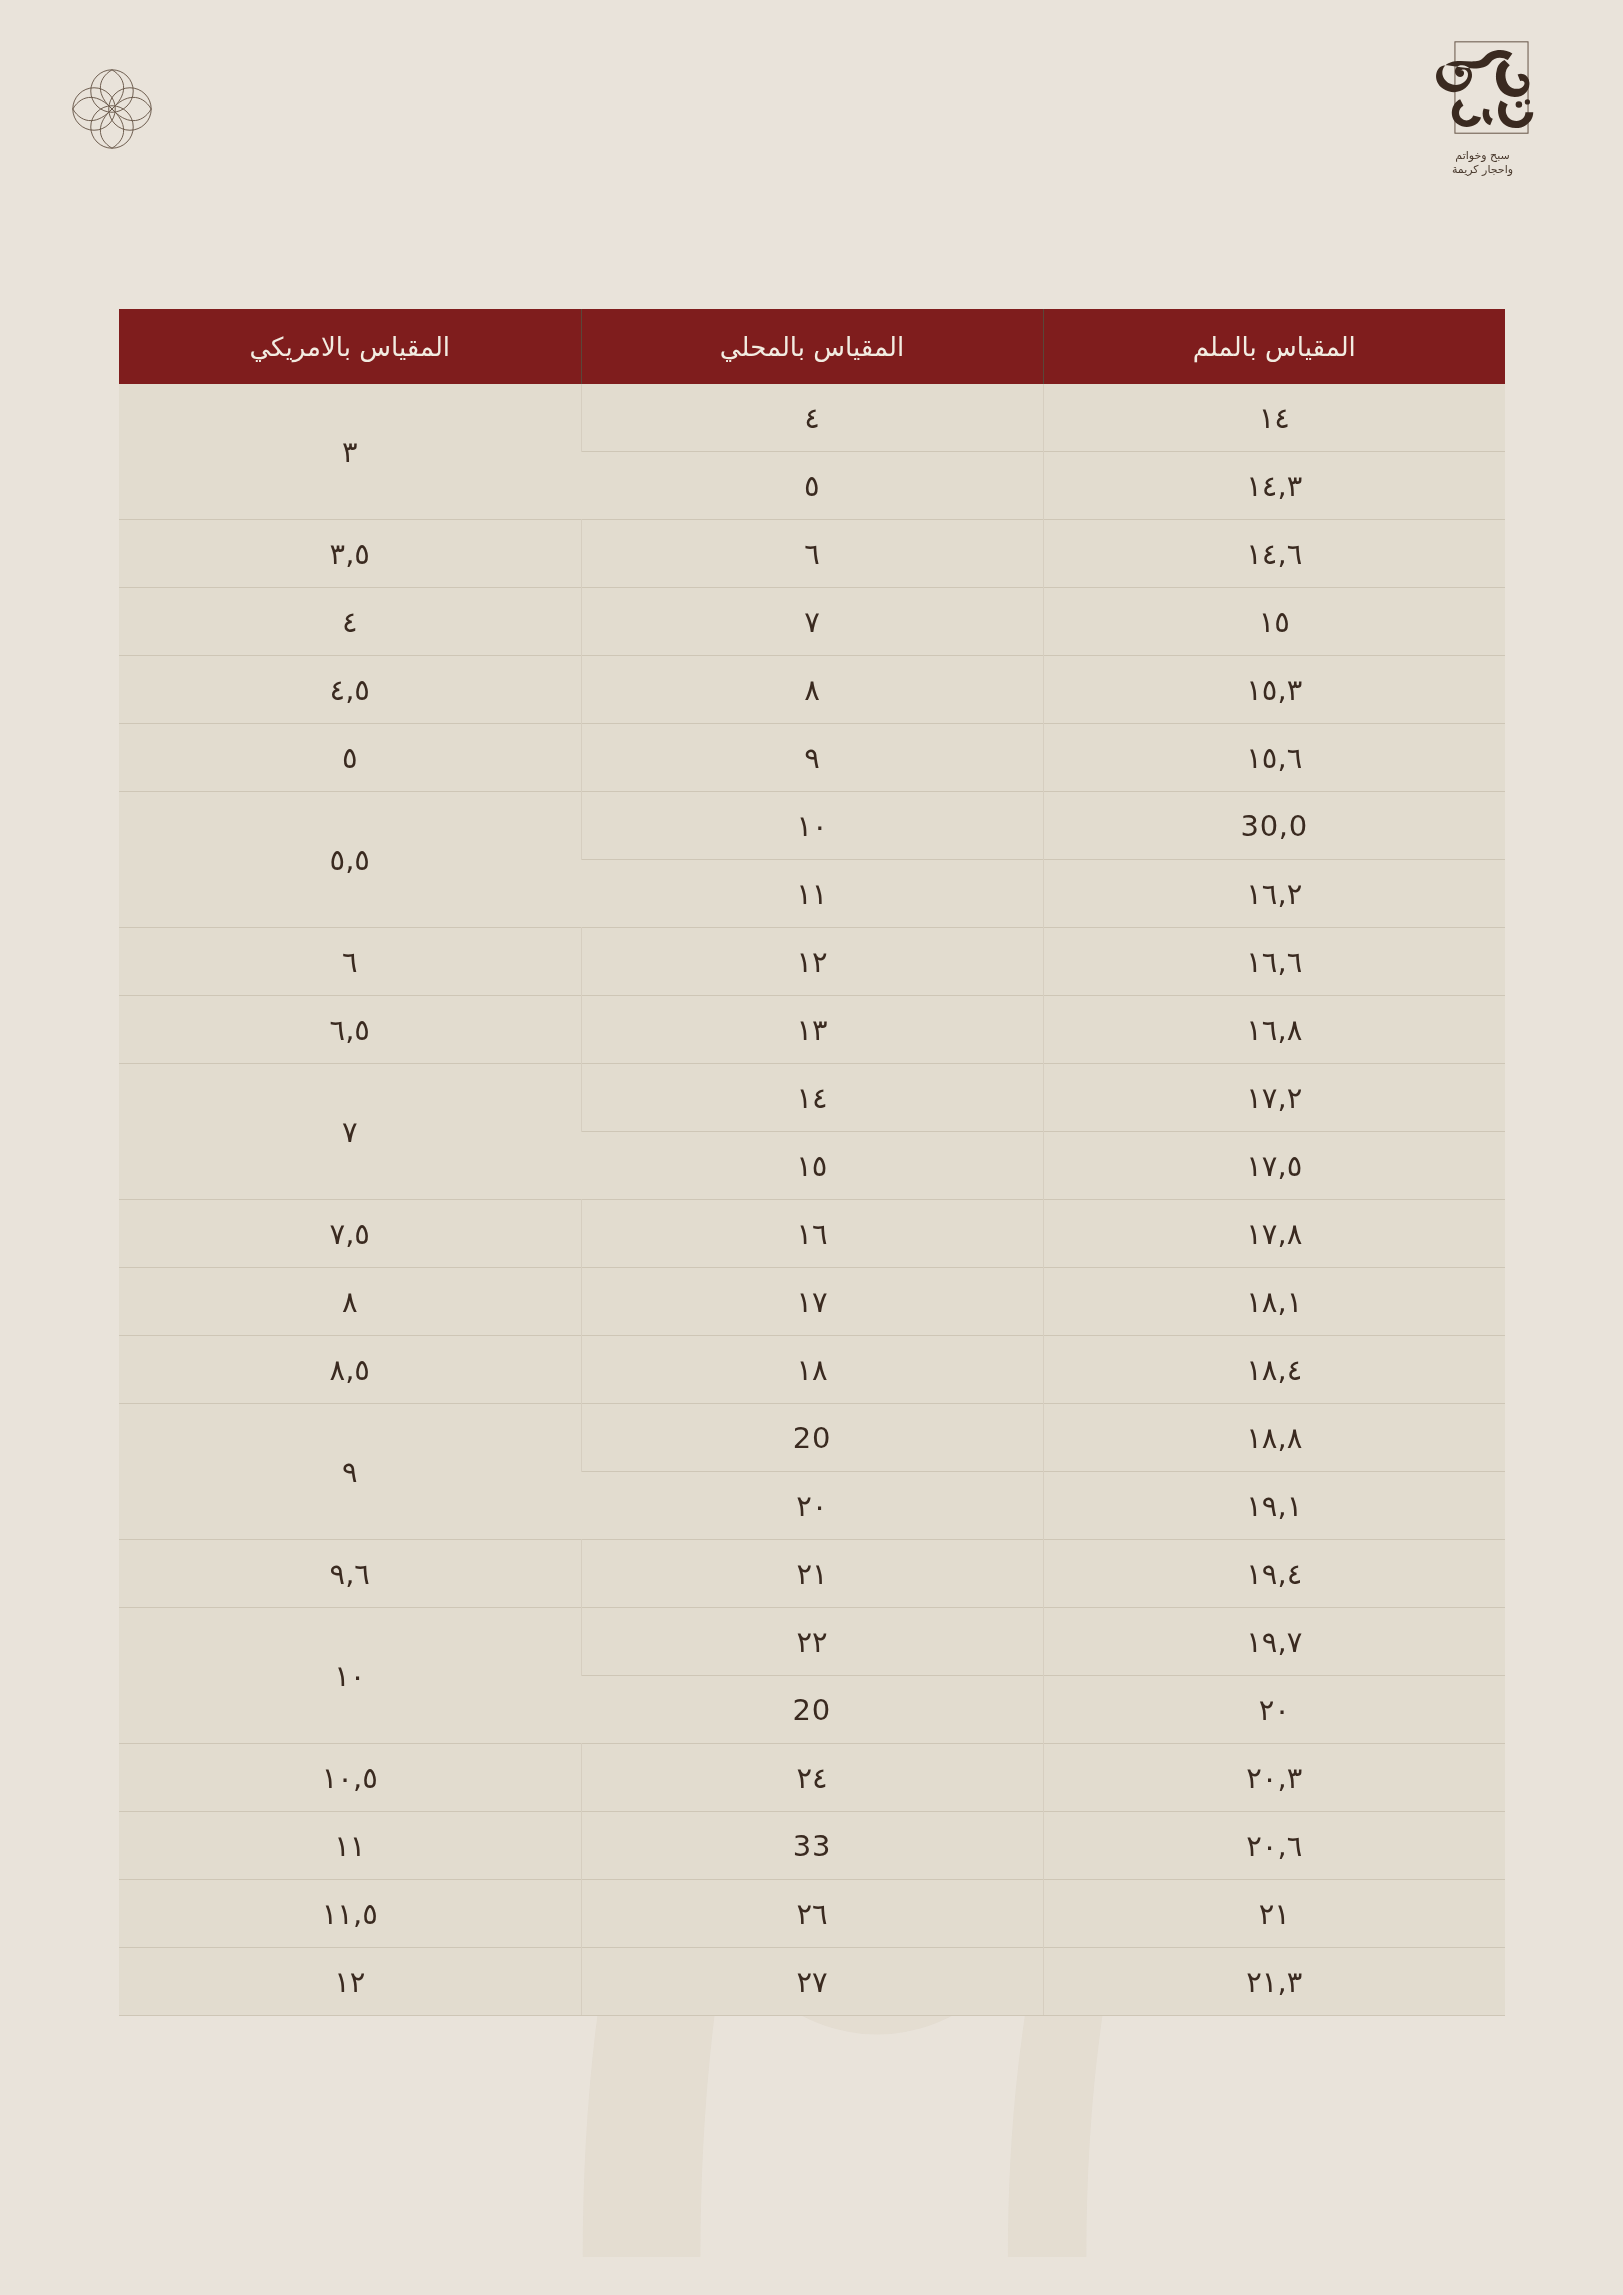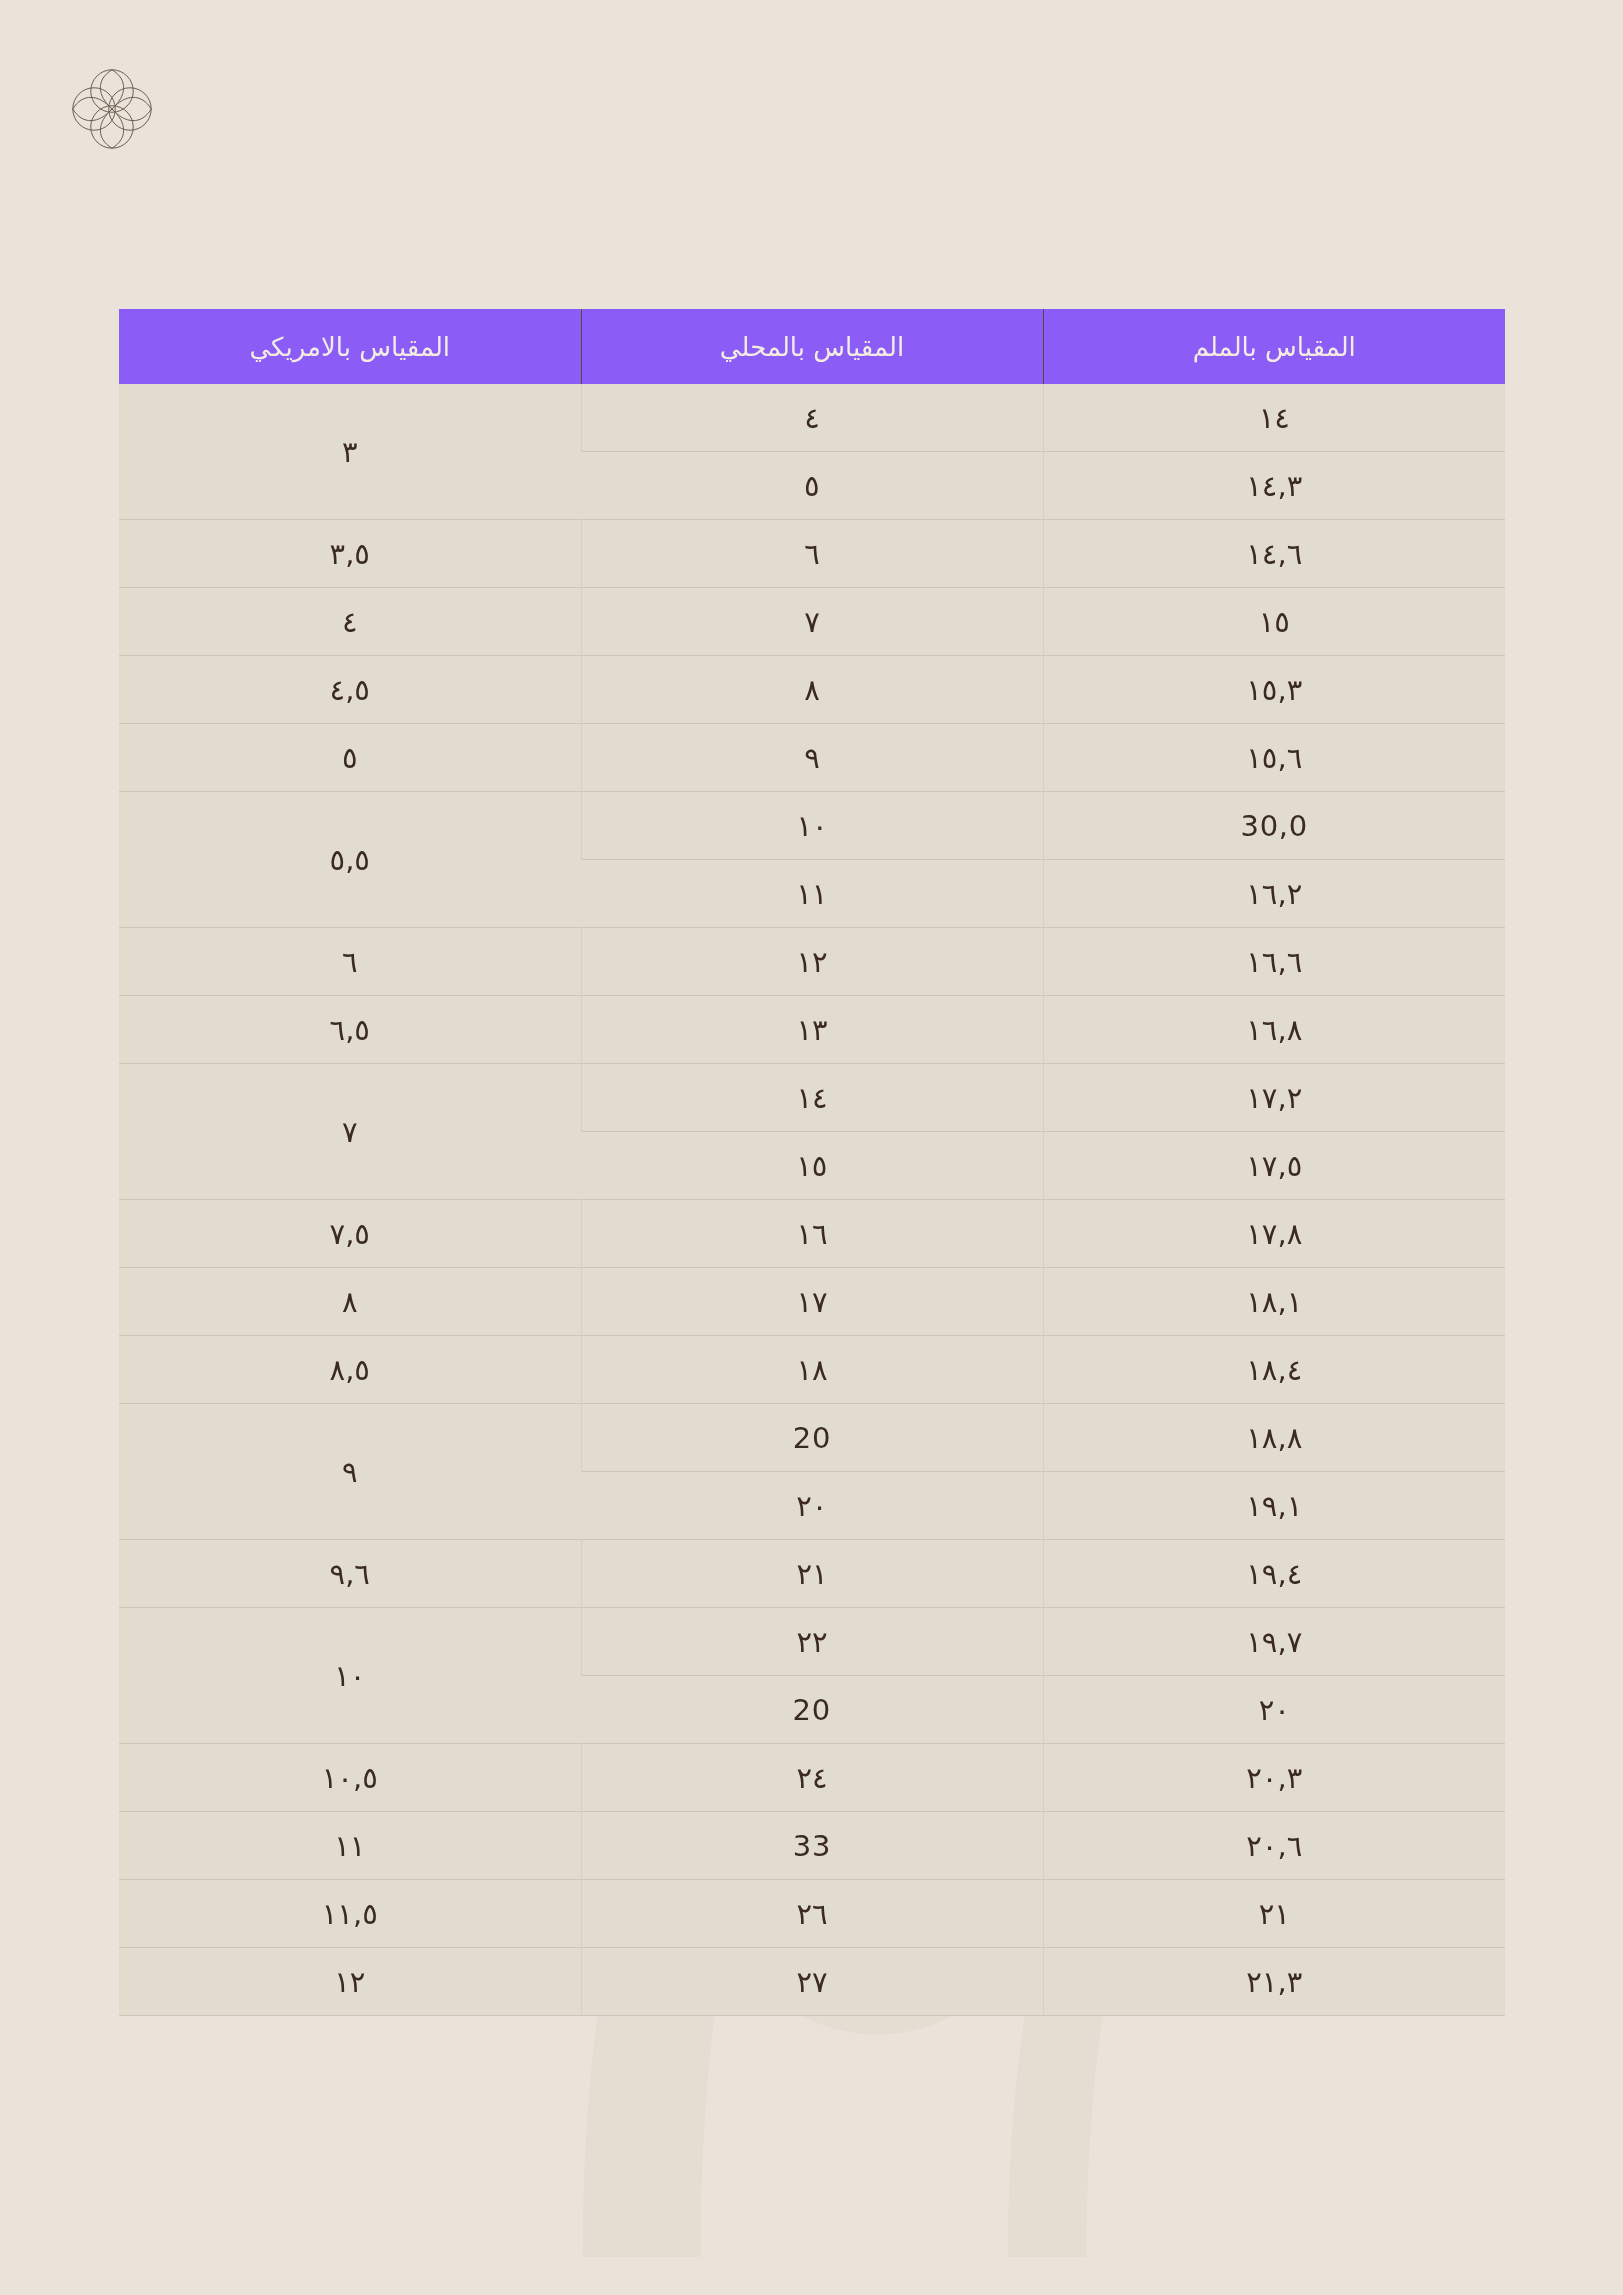--- a/index.html
+++ b/index.html
@@ -46,21 +46,21 @@
   }
   table.size-table{
     width:100%;
     border-collapse:collapse;
     table-layout:fixed;
     direction:rtl;
   }
   table.size-table col{width:33.3333%;}
 
   .size-table thead th{
-    background:#8b5cf6;
+    background:#7f1d1d;
     color:#f2ece1;
     height:73px;
     font-size:26px;
     font-weight:400;
     letter-spacing:0.7px;
     border:none;
     border-left:0.7px solid #5a4639;
   }
   .size-table thead th:last-child{border-left:none;}
 
@@ -101,20 +101,45 @@
       <circle cx="60" cy="82" r="26"></circle>
       <circle cx="38" cy="60" r="26"></circle>
       <circle cx="82" cy="60" r="26"></circle>
       <path d="M60 60 C42 44 40 24 60 12 C80 24 78 44 60 60 Z"></path>
       <path d="M60 60 C78 76 80 96 60 108 C40 96 42 76 60 60 Z"></path>
       <path d="M60 60 C44 78 24 80 12 60 C24 40 44 42 60 60 Z"></path>
       <path d="M60 60 C76 42 96 40 108 60 C96 80 76 78 60 60 Z"></path>
     </g>
   </svg>
 
+  <div class="brand">
+    <svg class="brand-logo" width="124" height="115" viewBox="0 0 190 175" xmlns="http://www.w3.org/2000/svg" aria-hidden="true">
+      <rect x="52" y="16" width="112" height="140" fill="none" stroke="#6b5a4c" stroke-width="1.6"></rect>
+      <g fill="#3a2a20">
+        <path d="M40 52 C22 50 16 76 34 88 C52 100 74 90 78 70 C80 58 70 50 60 52
+                 C52 54 50 62 54 67 C58 72 66 70 66 64 C66 60 62 58 60 61
+                 C63 56 72 58 72 66 C72 78 56 86 44 80 C30 73 28 54 44 48
+                 C62 41 86 52 96 40 C108 26 128 26 140 34 L133 44
+                 C124 38 112 39 106 48 C96 62 66 56 40 52 Z"></path>
+        <path d="M116 60 C112 74 118 92 132 98 C150 106 168 94 166 78
+                 C165 68 156 62 148 66 L152 76 C157 74 160 78 158 82
+                 C154 90 140 90 134 82 C127 72 128 58 136 52 L128 44
+                 C120 48 117 54 116 60 Z"></path>
+        <path d="M122 106 C114 120 118 140 134 146 C152 153 172 142 172 124
+                 L160 124 C160 134 150 140 140 136 C130 132 127 120 133 112 Z"></path>
+        <path d="M60 104 C46 110 42 132 56 142 C68 151 88 146 92 132
+                 L80 129 C78 136 69 139 63 134 C56 129 57 118 65 114 Z"></path>
+        <circle cx="150" cy="112" r="5"></circle>
+        <circle cx="163" cy="108" r="4"></circle>
+        <path d="M96 118 C92 128 96 140 106 144 L110 134 C105 132 103 126 105 120 Z"></path>
+      </g>
+    </svg>
+    <div class="brand-tagline">سبح وخواتم
+واحجار كريمة</div>
+  </div>
 </div>
 
 <div class="table-wrap">
   <table class="size-table">
     <colgroup>
         <col>
         <col>
         <col>
       </colgroup>
     <thead>

